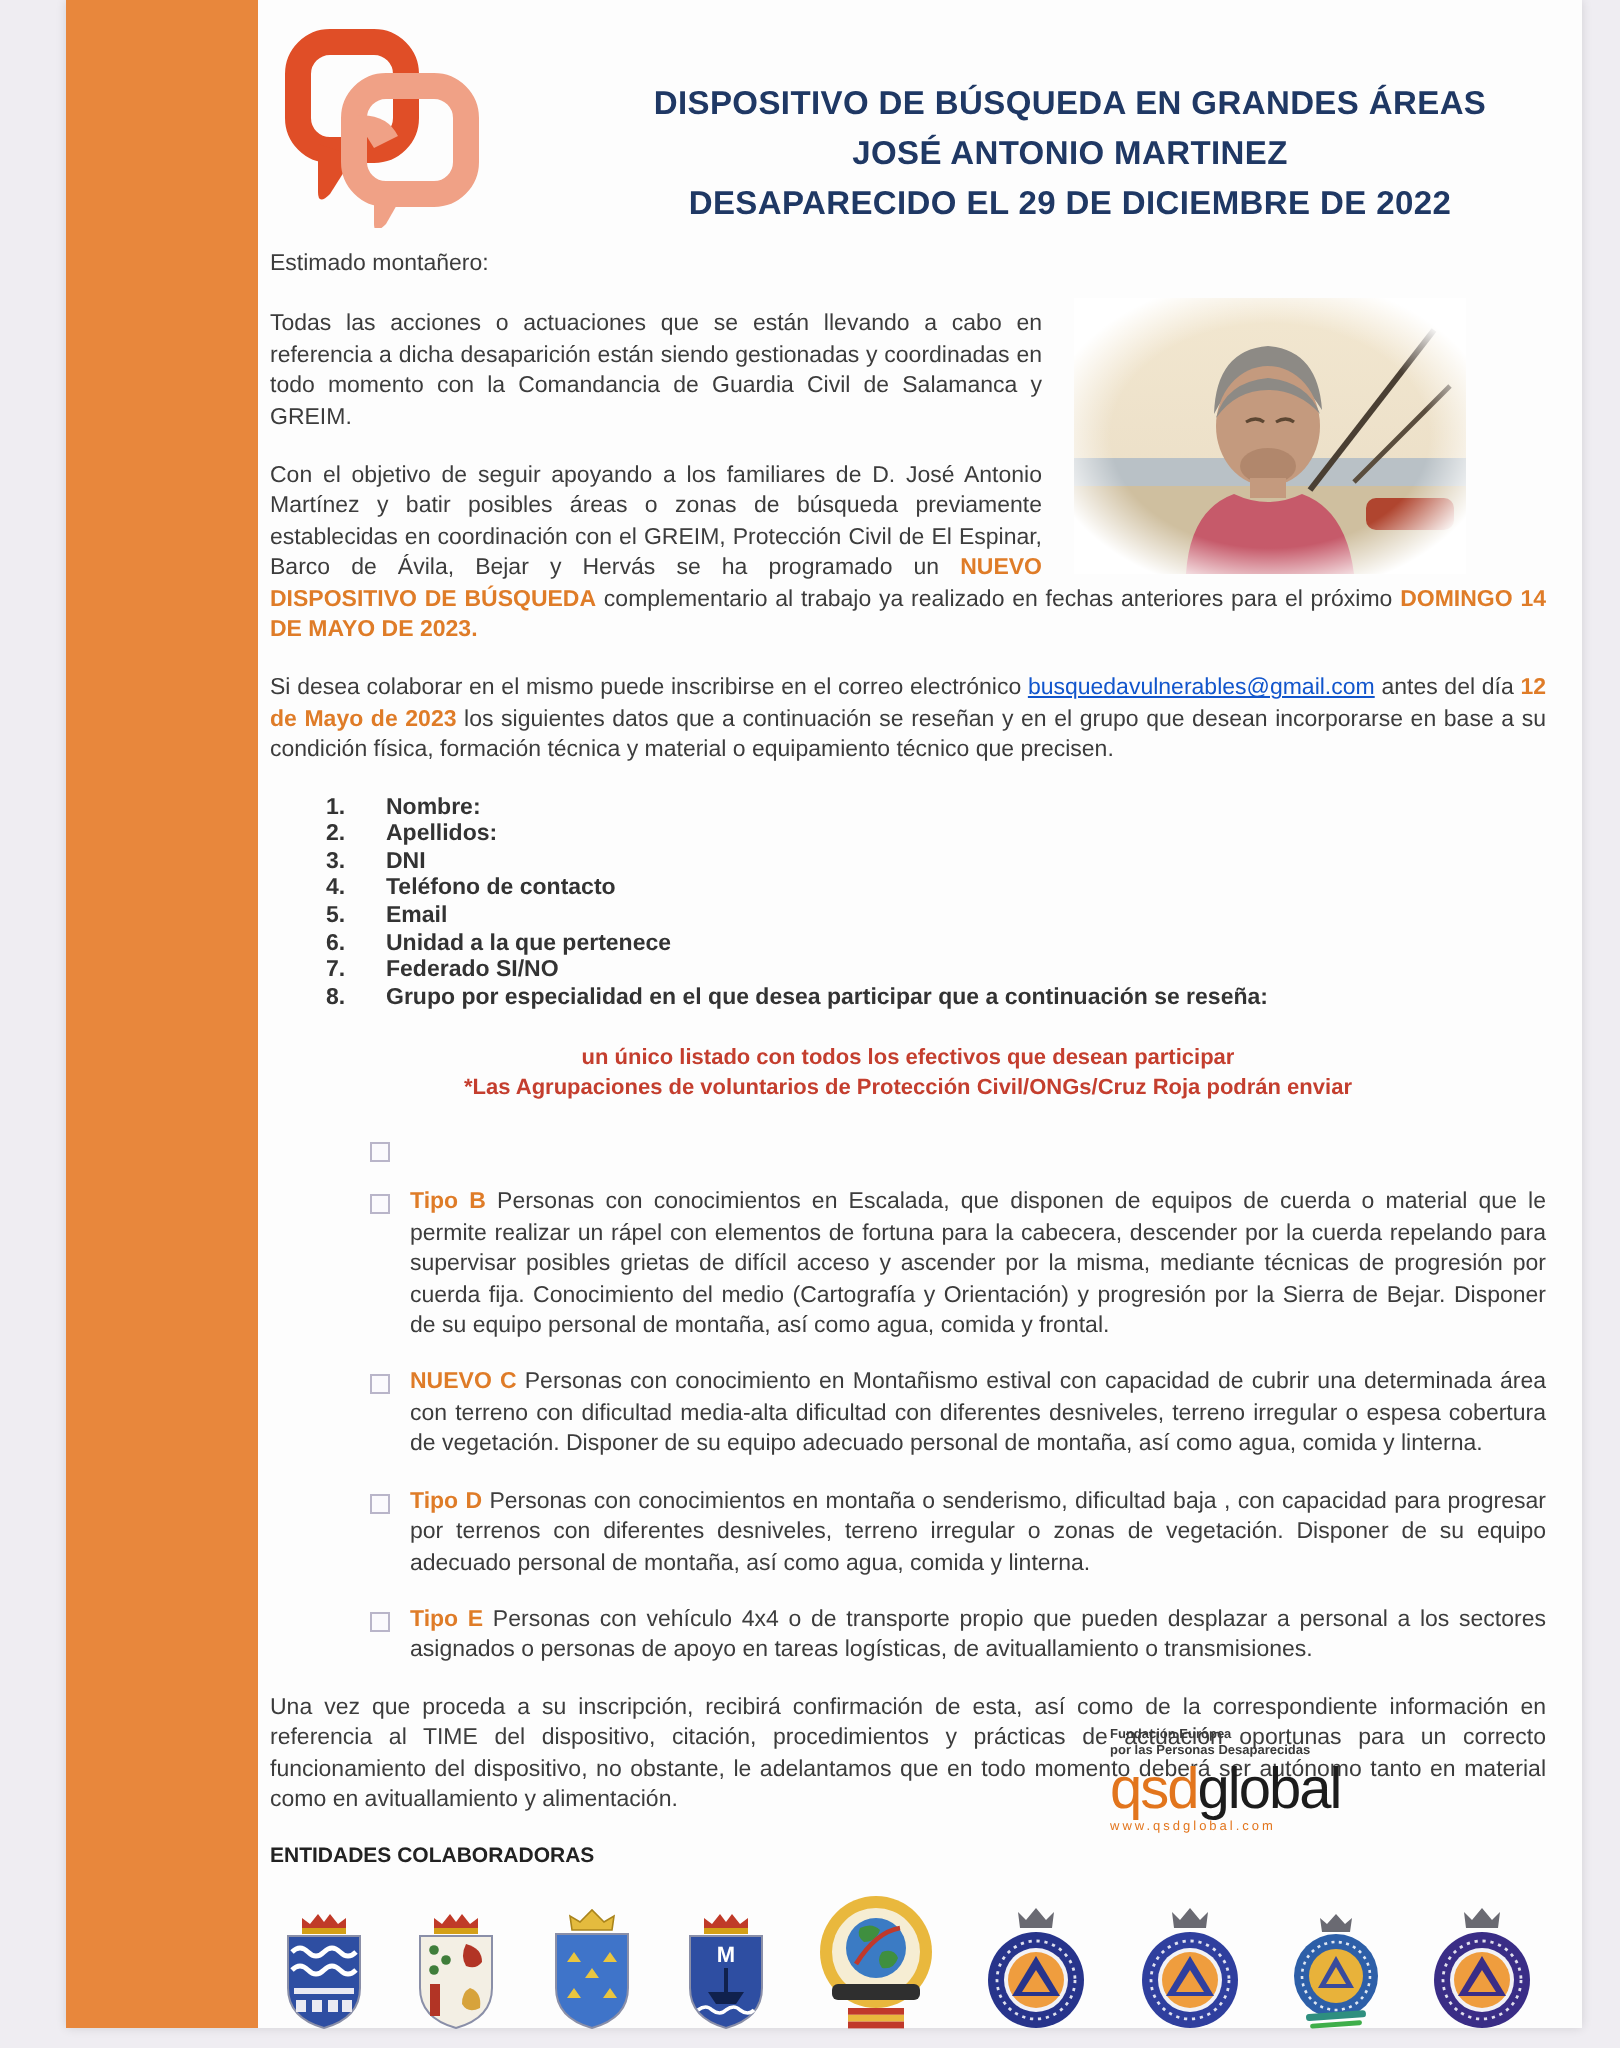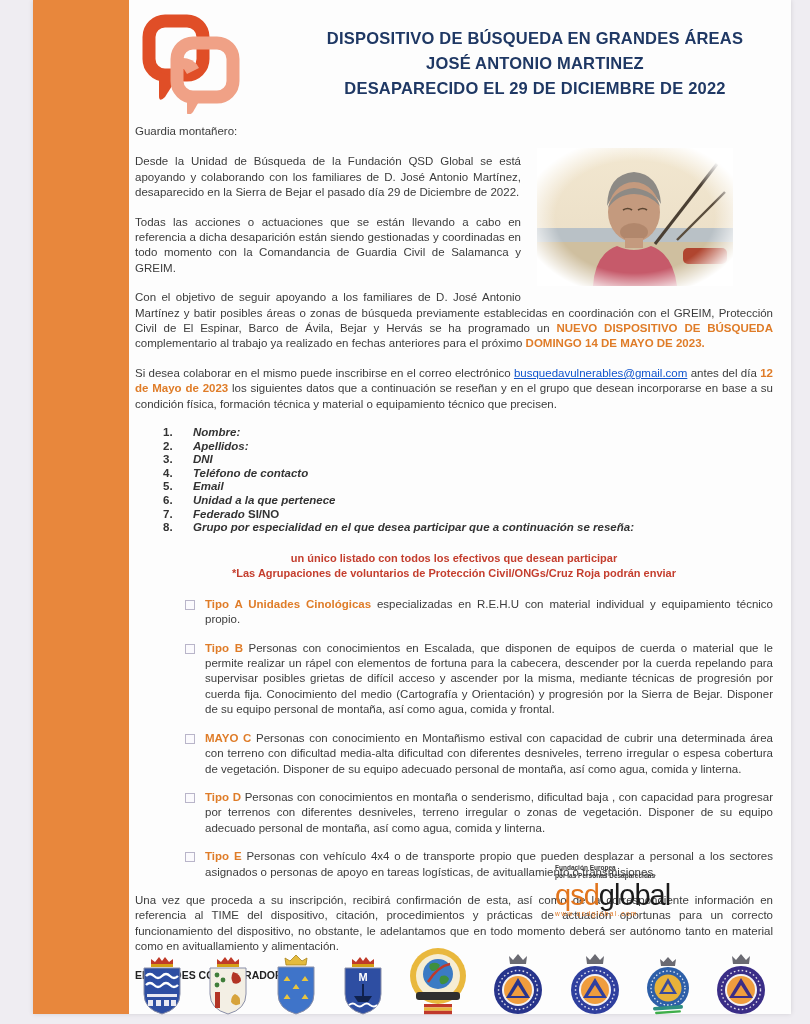--- a/index.html
+++ b/index.html
@@ -8,36 +8,36 @@
     background:#efedf2;
     font-family:"Liberation Sans", sans-serif;
     -webkit-font-smoothing:antialiased;
   }
   .page{position:absolute;left:33px;top:0;width:758px;height:1014px;background:#fdfdfd;box-shadow:0 0 5px rgba(0,0,0,.12);}
   .stripe{position:absolute;left:0;top:0;width:96px;height:100%;background:#e8873c;}
   .content{position:absolute;left:102px;top:0;width:638px;height:100%;}
 
   header{display:flex;margin-bottom:6px;}
   .logo{flex:none;width:118px;padding-top:12px;}
-  .titleblock{flex:1;text-align:center;padding:26px 0 0 44px;}
+  .titleblock{flex:1;text-align:center;padding:40px 0 0 44px;}
   .titleblock div{font-size:16.5px;font-weight:bold;color:#1f3864;line-height:25px;letter-spacing:.2px;}
 
   p{margin:0 0 14px;font-size:11.5px;line-height:15.4px;color:#3c3c3c;text-align:justify;}
   .salutation{margin-bottom:15px;text-align:left;}
 
   .photo{float:right;width:196px;height:138px;margin:-6px 40px 4px 16px;}
   .photo svg{display:block;}
 
   .hl{color:#df7c28;font-weight:bold;}
   a.email{color:#1155cc;text-decoration:underline;cursor:pointer;}
 
   ol.formlist{list-style:none;margin:2px 0 14px;padding:0 0 0 28px;}
   ol.formlist li{display:flex;font-size:11.5px;line-height:13.6px;color:#333;}
   ol.formlist .num{width:30px;font-weight:bold;flex:none;}
-  ol.formlist .lbl{font-weight:bold;font-style:italic;}
+  ol.formlist .lbl{font-weight:bold;}
   ol.formlist .sfx{font-weight:bold;white-space:pre;}
 
   .note{margin:16px 0 16px;text-align:center;}
   .note div{font-size:11px;font-weight:bold;color:#c43e2e;line-height:15px;}
 
   .tipo{display:flex;margin:0 0 13px;padding-left:50px;}
   .tipo .cb{flex:none;width:8px;height:8px;border:1px solid #b9b5c9;background:#fbfafd;margin:3px 10px 0 0;}
   .tipo p{margin:0;flex:1;}
   .tipo b{color:#df7c28;}
 
@@ -71,21 +71,21 @@
           <path d="M52 82 L52 100 Q52 106 58 100 L66 86 Z" fill="#f0a186"></path>
         </svg>
       </div>
       <div class="titleblock">
         <div>DISPOSITIVO DE BÚSQUEDA EN GRANDES ÁREAS</div>
         <div>JOSÉ ANTONIO MARTINEZ</div>
         <div>DESAPARECIDO EL 29 DE DICIEMBRE DE 2022</div>
       </div>
     </header>
 
-    <p class="salutation">Guardia montañero:</p>
+    <p class="salutation">Estimado montañero:</p>
 
     <div class="photo">
       <svg width="196" height="138" viewBox="0 0 196 138">
         <defs>
           <linearGradient id="sky" x1="0" y1="0" x2="0" y2="1">
             <stop offset="0" stop-color="#f2e7d0"></stop>
               <stop offset="1" stop-color="#e9dcc4"></stop>
           </linearGradient>
           <radialGradient id="fade" cx="50%" cy="50%" r="58%">
             <stop offset="0%" stop-color="#ffffff" stop-opacity="0"></stop>
@@ -104,21 +104,20 @@
         <path d="M71 60 Q76 42 97 40 Q117 42 123 58 Q112 46 97 46 Q81 46 71 60 Z" fill="#8d8a85"></path>
         <ellipse cx="97" cy="84" rx="14" ry="9" fill="#9b7257" opacity="0.45"></ellipse>
         <path d="M86 62 q5 -3 9 0 M101 62 q5 -3 9 0" stroke="#5c4632" stroke-width="1.6" fill="none"></path>
         <path d="M90 78 q7 5 15 0" stroke="#7a5а42" stroke-width="1.5" fill="none"></path>
         <rect x="88" y="90" width="18" height="10" fill="#c49a7e"></rect>
         <path d="M56 138 Q58 106 80 98 Q97 106 114 98 Q136 106 140 138 Z" fill="#c65a6a"></path>
         <rect width="196" height="138" fill="url(#fade)"></rect>
       </svg>
     </div>
 
-    <p>Desde la Unidad de Búsqueda de la Fundación QSD Global se está apoyando y colaborando con los familiares de D. José Antonio Martínez, desaparecido en la Sierra de Bejar el pasado día 29 de Diciembre de 2022.</p>
 
     <p>Todas las acciones o actuaciones que se están llevando a cabo en referencia a dicha desaparición están siendo gestionadas y coordinadas en todo momento con la Comandancia de Guardia Civil de Salamanca y GREIM.</p>
 
     <p>
       <span>Con el objetivo de seguir apoyando a los familiares de D. José Antonio Martínez y batir posibles áreas o zonas de búsqueda previamente establecidas en coordinación con el GREIM, Protección Civil de El Espinar, Barco de Ávila, Bejar y Hervás se ha programado un </span><span class="hl">NUEVO DISPOSITIVO DE BÚSQUEDA</span><span> complementario al trabajo ya realizado en fechas anteriores para el próximo </span><span class="hl">DOMINGO 14 DE MAYO DE 2023.</span>
     </p>
 
     <p>
       <span>Si desea colaborar en el mismo puede inscribirse en el correo electrónico </span><a class="email">busquedavulnerables@gmail.com</a><span> antes del día </span><span class="hl">12 de Mayo de 2023</span><span> los siguientes datos que a continuación se reseñan y en el grupo que desean incorporarse en base a su condición física, formación técnica y material o equipamiento técnico que precisen.</span>
     </p>
@@ -166,29 +165,28 @@
         </li>
     </ol>
 
     <div class="note">
       <div>un único listado con todos los efectivos que desean participar</div>
       <div>*Las Agrupaciones de voluntarios de Protección Civil/ONGs/Cruz Roja podrán enviar</div>
     </div>
 
     <div class="tipo">
       <span class="cb"></span>
-      <p><b>Tipo A Unidades Cinológicas</b><span> especializadas en R.E.H.U con material individual y equipamiento técnico propio.</span></p>
     </div>
     <div class="tipo">
       <span class="cb"></span>
       <p><b>Tipo B</b><span> Personas con conocimientos en Escalada, que disponen de equipos de cuerda o material que le permite realizar un rápel con elementos de fortuna para la cabecera, descender por la cuerda repelando para supervisar posibles grietas de difícil acceso y ascender por la misma, mediante técnicas de progresión por cuerda fija. Conocimiento del medio (Cartografía y Orientación) y progresión por la Sierra de Bejar. Disponer de su equipo personal de montaña, así como agua, comida y frontal.</span></p>
     </div>
     <div class="tipo">
       <span class="cb"></span>
-      <p><b>MAYO C</b><span> Personas con conocimiento en Montañismo estival con capacidad de cubrir una determinada área con terreno con dificultad media-alta dificultad con diferentes desniveles, terreno irregular o espesa cobertura de vegetación. Disponer de su equipo adecuado personal de montaña, así como agua, comida y linterna.</span></p>
+      <p><b>NUEVO C</b><span> Personas con conocimiento en Montañismo estival con capacidad de cubrir una determinada área con terreno con dificultad media-alta dificultad con diferentes desniveles, terreno irregular o espesa cobertura de vegetación. Disponer de su equipo adecuado personal de montaña, así como agua, comida y linterna.</span></p>
     </div>
     <div class="tipo">
       <span class="cb"></span>
       <p><b>Tipo D</b><span> Personas con conocimientos en montaña o senderismo, dificultad baja , con capacidad para progresar por terrenos con diferentes desniveles, terreno irregular o zonas de vegetación. Disponer de su equipo adecuado personal de montaña, así como agua, comida y linterna.</span></p>
     </div>
     <div class="tipo">
       <span class="cb"></span>
       <p><b>Tipo E</b><span> Personas con vehículo 4x4 o de transporte propio que pueden desplazar a personal a los sectores asignados o personas de apoyo en tareas logísticas, de avituallamiento o transmisiones.</span></p>
     </div>
 

